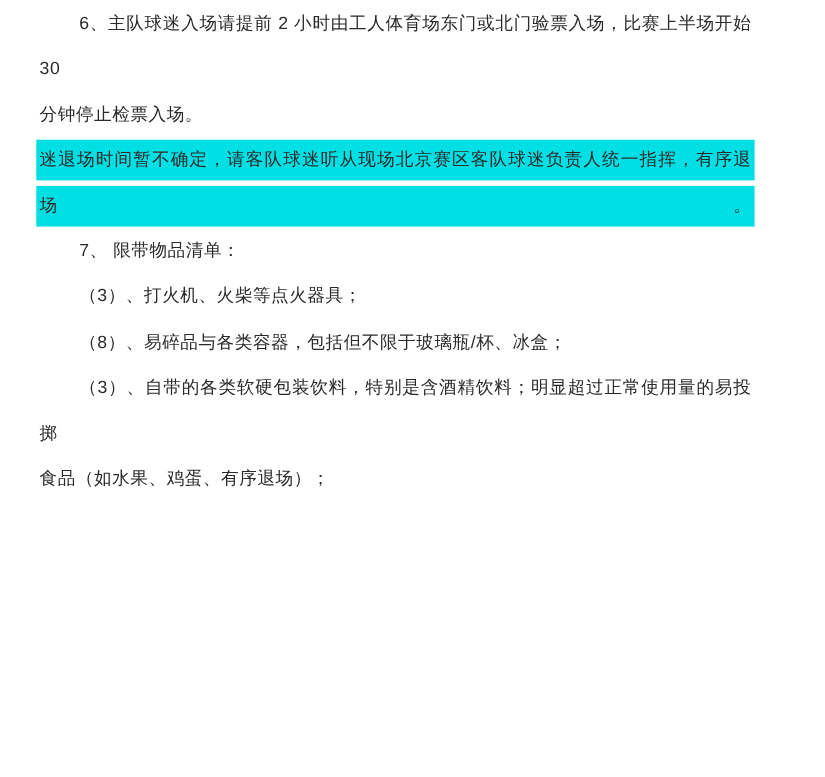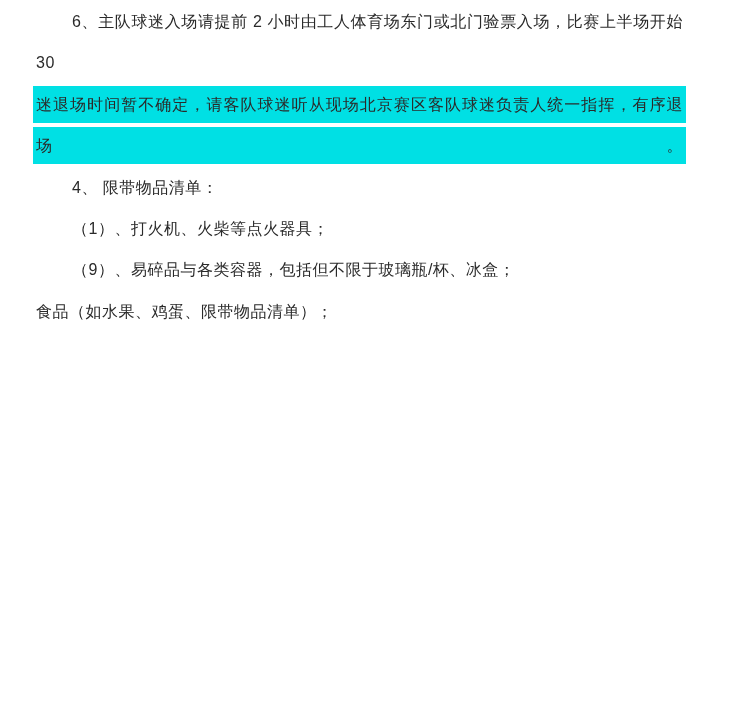--- a/index.html
+++ b/index.html
@@ -41,20 +41,22 @@
     -webkit-box-decoration-break: clone;
     box-decoration-break: clone;
   }
 </style>
 </head>
 <body>
 
 <div class="page">
   <div class="text-block" id="text-block" style="color: rgb(42, 42, 42);">
       <div class="line indent just"><span>6、主队球迷入场请提前 2 小时由工人体育场东门或北门验票入场，比赛上半场开始 30</span></div>
+      <div class="line"><span>分钟停止检票入场。</span></div>
       <div class="line just"><span class="hl" style="background: rgb(0, 224, 228);">迷退场时间暂不确定，请客队球迷听从现场北京赛区客队球迷负责人统一指挥，有序退场。</span></div>
-      <div class="line indent"><span>4、 限带物品清单：</span></div>
-      <div class="line indent"><span>（1）、打火机、火柴等点火器具；</span></div>
-      <div class="line indent"><span>（9）、易碎品与各类容器，包括但不限于玻璃瓶/杯、冰盒；</span></div>
-      <div class="line"><span>食品（如水果、鸡蛋、限带物品清单）；</span></div>
+      <div class="line indent"><span>7、 限带物品清单：</span></div>
+      <div class="line indent"><span>（3）、打火机、火柴等点火器具；</span></div>
+      <div class="line indent"><span>（8）、易碎品与各类容器，包括但不限于玻璃瓶/杯、冰盒；</span></div>
+      <div class="line indent just"><span>（3）、自带的各类软硬包装饮料，特别是含酒精饮料；明显超过正常使用量的易投掷</span></div>
+      <div class="line"><span>食品（如水果、鸡蛋、有序退场）；</span></div>
       <div class="line"></div>
     </div>
 </div>
 
 </body></html>

